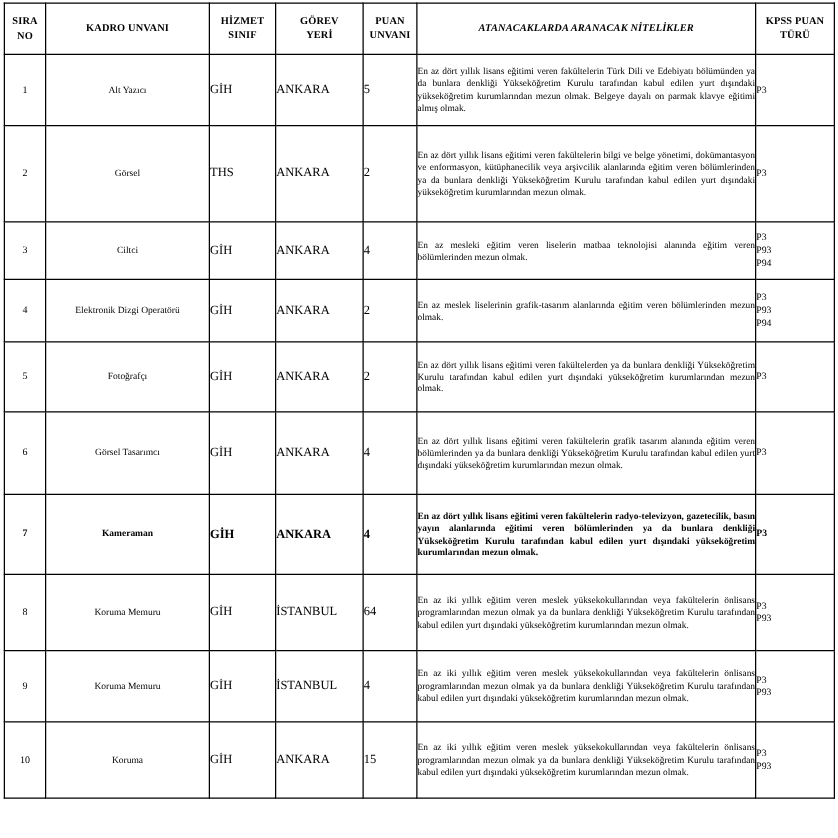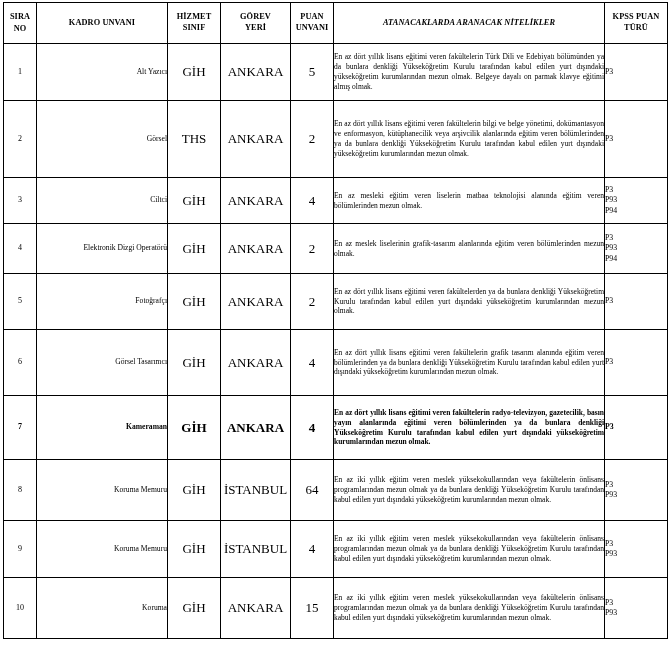--- a/index.html
+++ b/index.html
@@ -56,27 +56,26 @@
   col.c-yer     { width: 70px; }
   col.c-sayi    { width: 43px; }
   col.c-nitelik { width: 271px; }
   col.c-kpss    { width: 63px; }
   
   td.no {
     text-align: center;
     font-size: 8px;
   }
   td.unvan {
-    text-align: right;
+    text-align: center;
     padding-left: 7px;
     font-size: 7.6px;
   }
   td.sinif, td.yer, td.sayi {
-    text-align: center;
-    font-size: 13px;
+    font-size: 10px;
   }
   td.nitelik {
     text-align: justify;
     text-align-last: left;
     padding: 3px 5px 3px 5px;
     font-size: 7.5px;
     line-height: 1.45;
     hyphens: none;
   }
   td.kpss {

